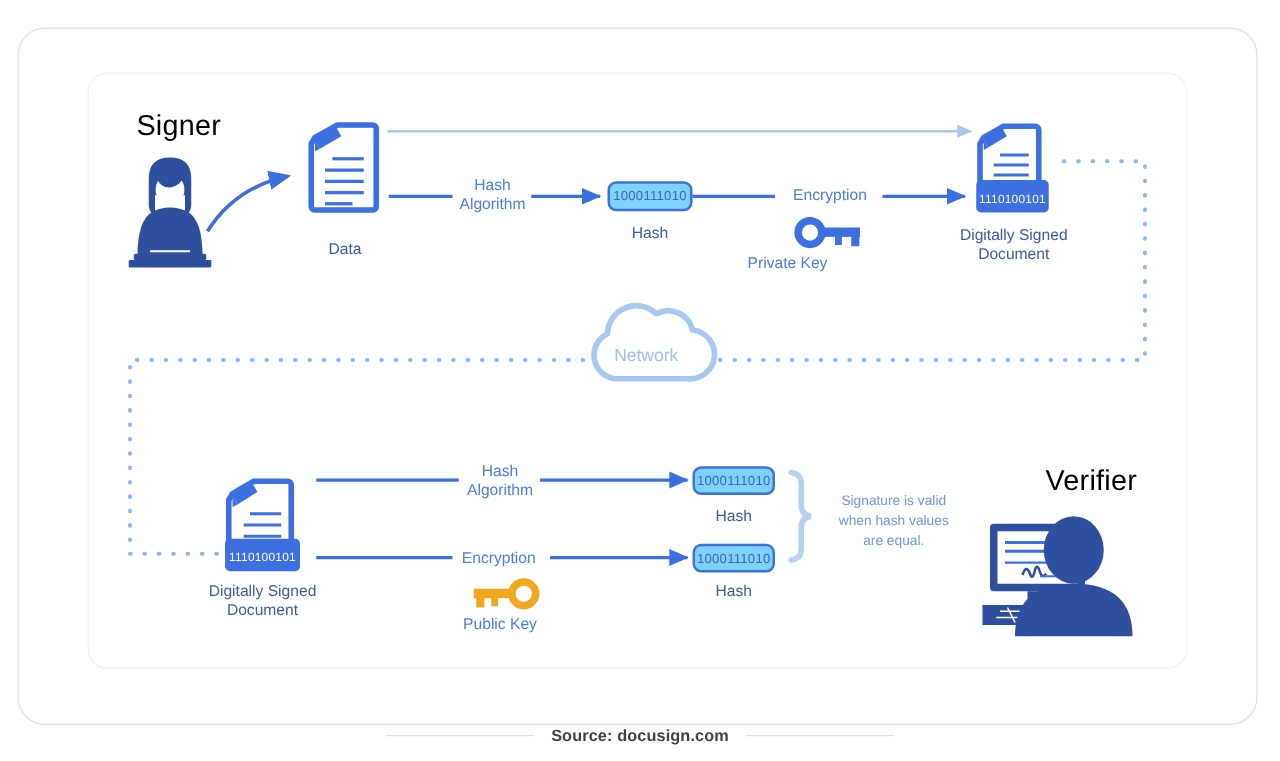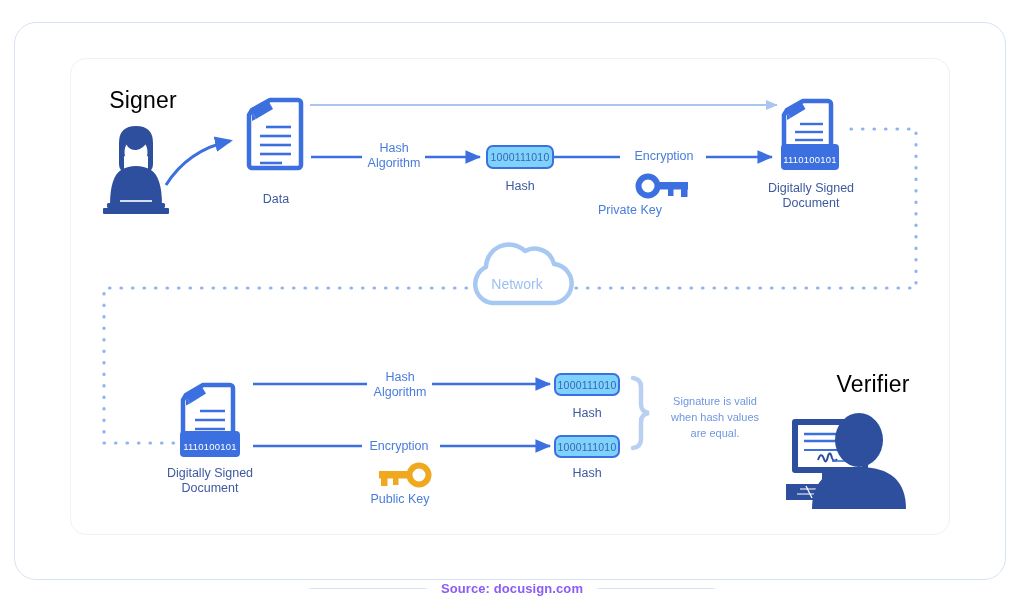--- a/index.html
+++ b/index.html
@@ -119,21 +119,21 @@
     align-items: center;
     justify-content: center;
     gap: 14px;
   }
   .source-rule {
     width: 118px;
     height: 1px;
     background: #d9e2f5;
   }
   .source-text {
-    color: #8b5cf6;
+    color: #404040;
     font-size: 13px;
     font-weight: bold;
     letter-spacing: 0.1px;
   }
 </style>
 </head>
 <body>
 
 <div id="stage">
 

